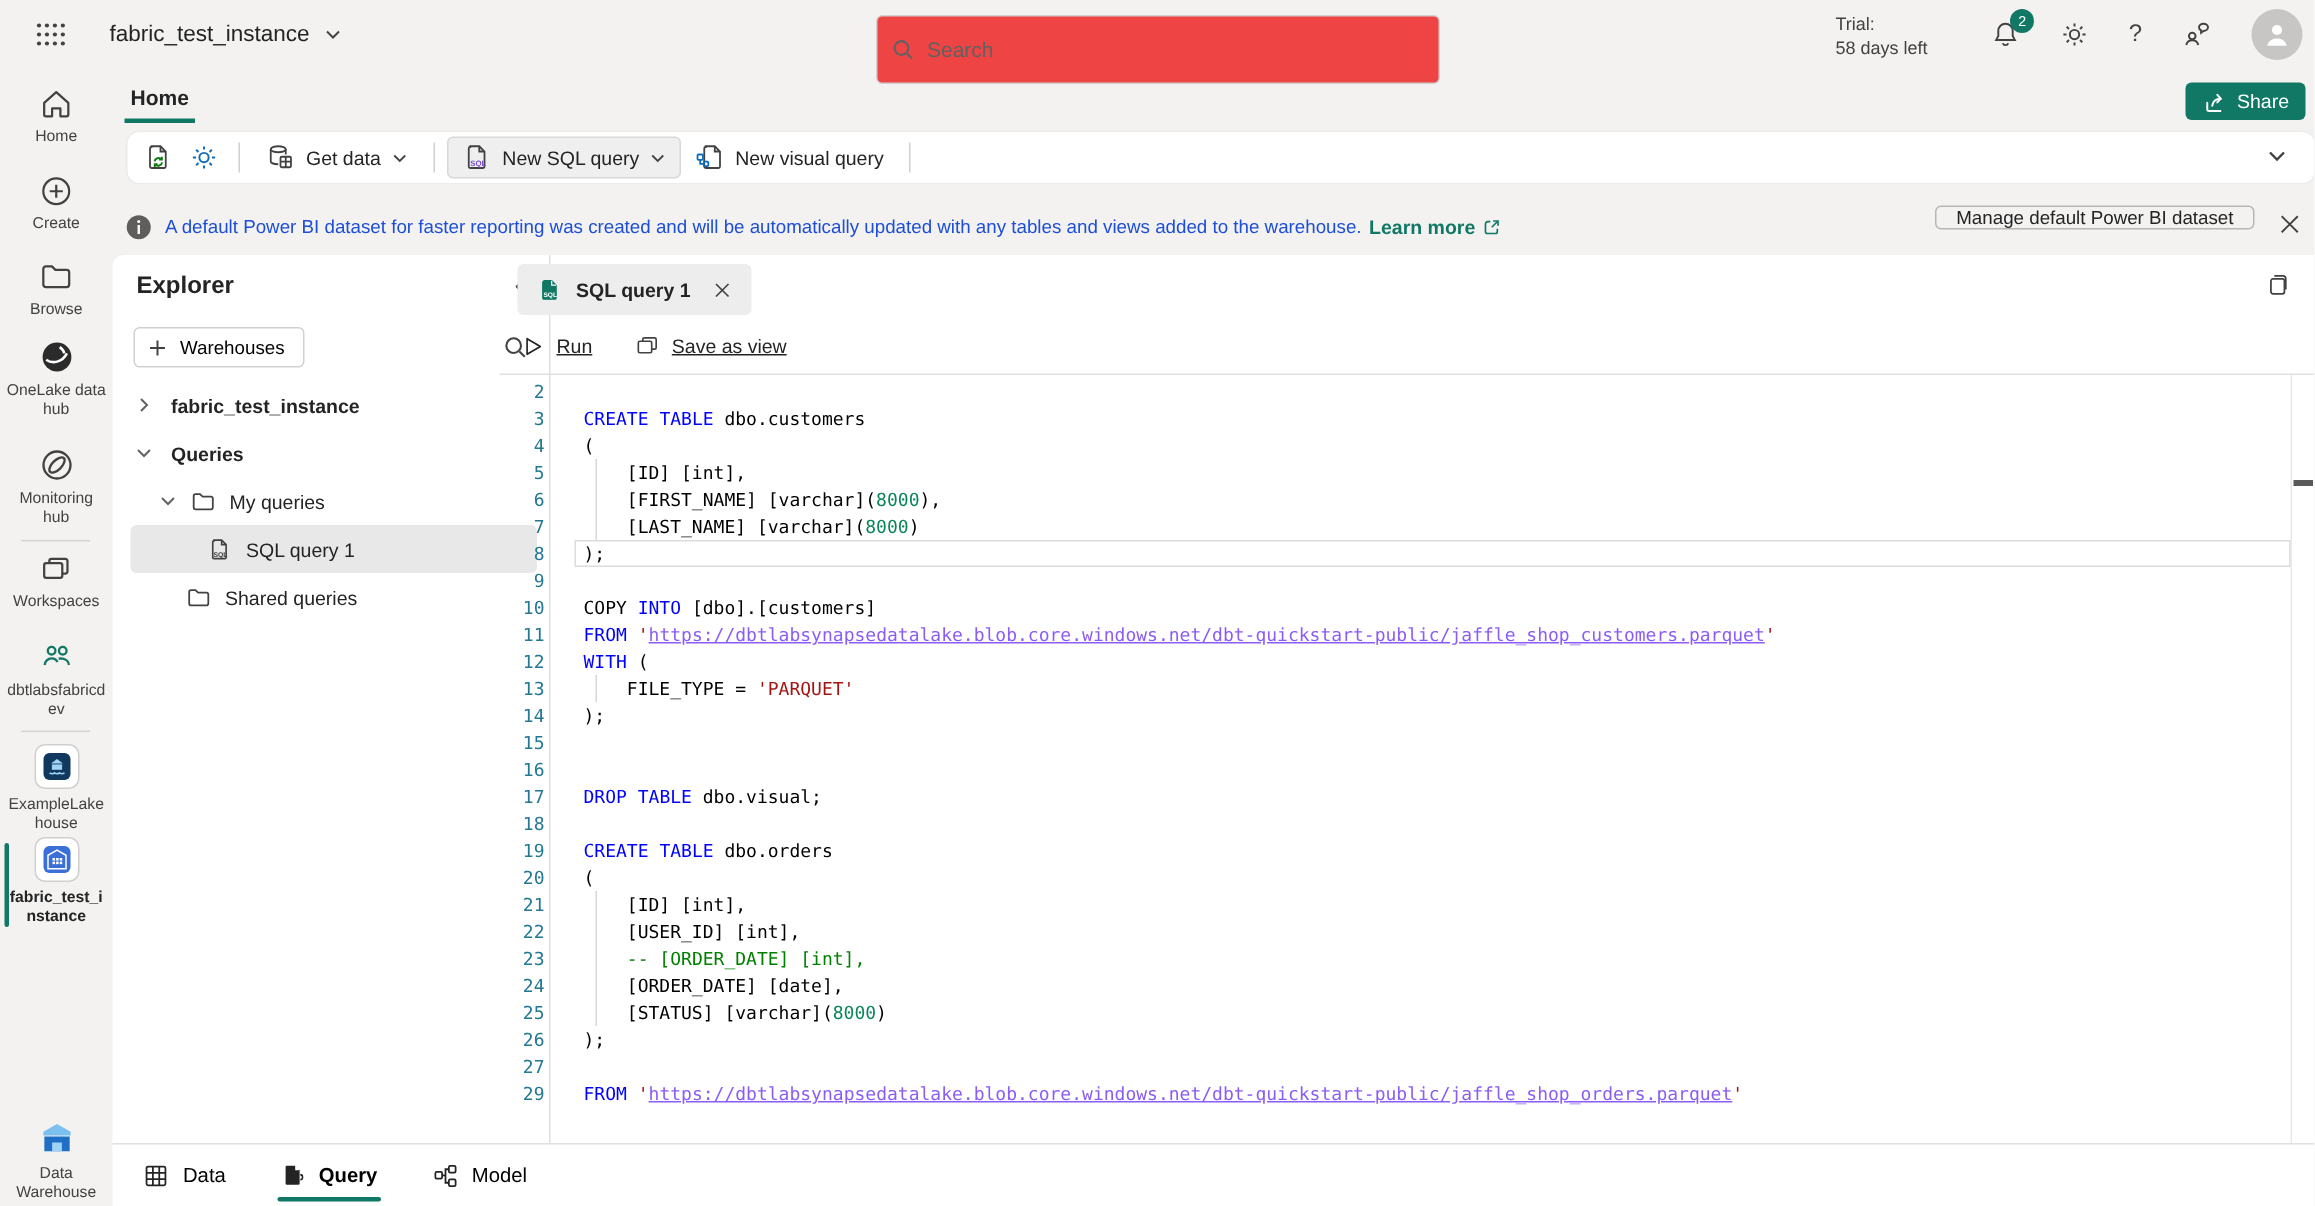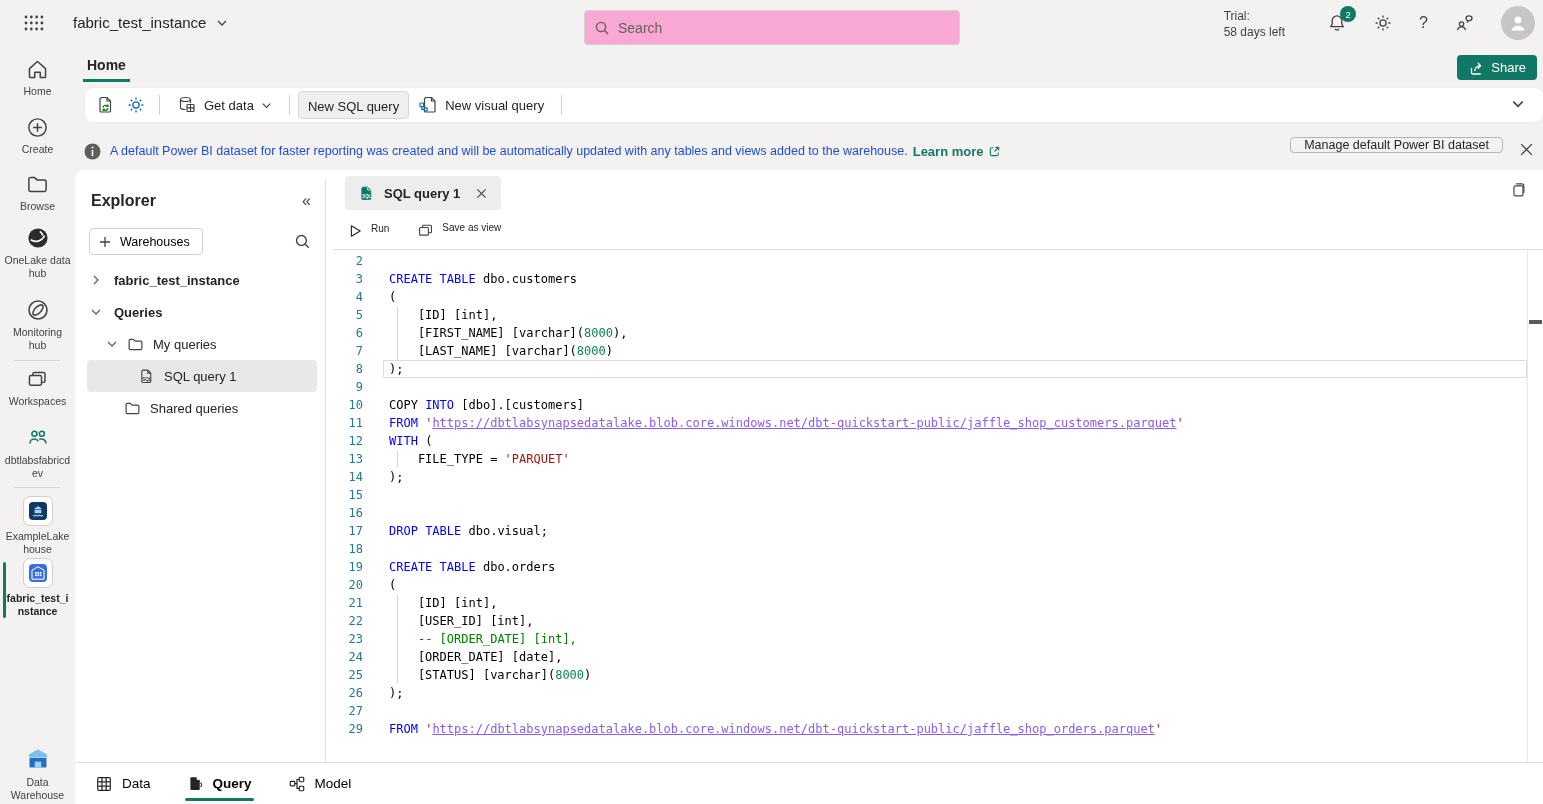--- a/index.html
+++ b/index.html
@@ -11,41 +11,41 @@
     color: #242424;
     overflow: hidden;
     font-size: 13px;
   }
   svg { display:block; }
 
   
   .topbar { position:absolute; top:0; left:0; width:1543px; height:48px; }
   .waffle-btn { position:absolute; left:24px; top:15px; width:20px; height:16px; cursor:pointer; }
   .ws-switcher { position:absolute; left:73px; top:14px; display:flex; align-items:center; gap:10px; cursor:pointer; font-size:15px; color:#242424; }
-  .search-box { position:absolute; left:584px; top:10px; width:376px; height:35px; background:#f9a8d4; border:1px solid #d1d1d1; border-radius:4px; display:flex; align-items:center; padding:0 9px; gap:8px; }
+  .search-box { position:absolute; left:584px; top:10px; width:376px; height:46px; background:#ef4444; border:1px solid #d1d1d1; border-radius:4px; display:flex; align-items:center; padding:0 9px; gap:8px; }
   .search-box input { border:none; outline:none; flex:1; font-size:14px; font-family:"Liberation Sans",sans-serif; color:#242424; background:transparent; }
   .search-box input::placeholder { color:#616161; }
   .trial-info { position:absolute; right:258px; top:8px; font-size:12px; color:#424242; line-height:16px; }
   .top-icons { position:absolute; right:8px; top:6px; display:flex; align-items:center; gap:26px; }
   .top-icon { position:relative; cursor:pointer; color:#424242; }
   .badge { position:absolute; top:-7px; right:-9px; min-width:16px; height:16px; background:#117865; color:#fff; border-radius:8px; font-size:9.5px; display:flex; align-items:center; justify-content:center; padding:0 3px; }
   .avatar { width:34px; height:34px; border-radius:50%; background:#c8c6c4; display:flex; align-items:center; justify-content:center; cursor:pointer; }
   .help-glyph { font-size:16px; color:#424242; }
 
   
   .ribbon-row { position:absolute; left:75px; top:48px; right:0; height:34px; }
   .ribbon-tab { position:absolute; left:8px; top:4px; padding:5px 4px 6px 4px; font-size:14px; font-weight:700; border-bottom:3px solid #117865; cursor:pointer; }
   .share-btn { position:absolute; right:6px; top:7px; height:25px; background:#117865; color:#fff; border:none; border-radius:4px; font-size:13px; font-family:"Liberation Sans",sans-serif; display:flex; align-items:center; gap:7px; padding:0 11px; cursor:pointer; }
 
   
   .toolbar-card { position:absolute; left:85px; top:88px; width:1458px; height:34px; background:#fff; border-radius:8px; display:flex; align-items:center; padding-left:6px; box-shadow:0 0 2px rgba(0,0,0,.08); }
   .icon-btn { width:30px; height:28px; display:flex; align-items:center; justify-content:center; border-radius:4px; cursor:pointer; }
   .tb-divider { width:1px; height:20px; background:#d1d1d1; margin:0 8px; }
   .tb-btn { display:flex; align-items:center; gap:7px; height:28px; padding:0 9px; border-radius:4px; cursor:pointer; font-size:13px; color:#242424; }
-  .tb-btn.highlight { background:#efefef; border:1px solid #d8d8d8;flex-direction:column; }
+  .tb-btn.highlight { background:#efefef; border:1px solid #d8d8d8; }
   .collapse-chev { position:absolute; right:18px; top:9px; cursor:pointer; }
 
   
   .banner { position:absolute; left:75px; top:132px; right:0; height:38px; display:flex; align-items:center; }
   .banner-icon { margin-left:9px; flex:none; }
   .banner-text { margin-left:9px; font-size:12.5px; color:#1d4ed8; }
   .banner-link { color:#117865; font-weight:600; margin-left:5px; cursor:pointer; display:inline-flex; align-items:center; gap:4px; }
   .manage-btn { position:absolute; right:40px; top:5px; height:16px; border:1px solid #b8b6b4; background:transparent; border-radius:4px; font-size:12.5px; font-family:"Liberation Sans",sans-serif; color:#242424; padding:0 13px; cursor:pointer; }
   .banner-close { position:absolute; right:9px; top:10px; cursor:pointer; color:#424242; }
 
@@ -55,41 +55,41 @@
   .rail-label { font-size:10.5px; line-height:13px; color:#424242; text-align:center; width:68px; overflow-wrap:anywhere; }
   .rail-item.selected .rail-label { font-weight:700; color:#242424; }
   .rail-item.selected::before { content:""; position:absolute; left:3px; top:4px; bottom:0px; width:3px; border-radius:2px; background:#117865; }
   .rail-divider { position:absolute; left:14px; width:46px; height:1px; background:#d6d4d2; }
   .app-tile { width:30px; height:30px; border:1px solid #d1cfcd; background:#fff; border-radius:7px; display:flex; align-items:center; justify-content:center; }
 
   
   .content { position:absolute; left:75px; top:170px; width:1468px; height:592px; background:#fff; border-top-left-radius:8px; }
 
   
-  .explorer { position:absolute; left:0; top:10px; width:251px; height:100%; border-right:1px solid #e0e0e0; }
+  .explorer { position:absolute; left:0; top:0; width:292px; height:100%; border-right:1px solid #e0e0e0; }
   .explorer-header { position:absolute; top:12px; left:16px; right:14px; display:flex; justify-content:space-between; align-items:center; }
   .explorer-title { font-size:16px; font-weight:700; }
   .collapse-left { font-size:16px; color:#424242; cursor:pointer; }
   .warehouse-row { position:absolute; top:48px; left:14px; right:14px; display:flex; justify-content:space-between; align-items:center; }
   .warehouses-btn { display:flex; align-items:center; gap:8px; height:27px; border:1px solid #d1d1d1; border-radius:4px; background:#fff; padding:0 12px 0 8px; font-size:12.5px; font-family:"Liberation Sans",sans-serif; cursor:pointer; }
   .tree { position:absolute; top:84px; left:0; right:0; }
   .tree-row { height:32px; display:flex; align-items:center; font-size:13px; cursor:pointer; color:#242424; }
   .tree-row .chev { color:#616161; flex:none; }
   .tree-row.selected { background:#e8e8e8; border-radius:4px; margin:0 8px 0 12px; }
   .lbl-semibold { font-weight:700; }
 
   
   .editor { position:absolute; left:258px; top:0; right:0; height:100%; }
   .tabstrip { position:relative; height:42px; }
   .query-tab { position:absolute; left:12px; top:6px; height:34px; background:#ededed; border-radius:4px; display:flex; align-items:center; gap:9px; padding:0 13px; cursor:pointer; }
   .query-tab-label { font-size:13px; font-weight:600; }
   .tab-close { margin-left:6px; color:#424242; cursor:pointer; display:flex; }
   .copy-btn { position:absolute; right:16px; top:11px; cursor:pointer; }
   .runbar { height:38px; border-bottom:1px solid #e0e0e0; display:flex; align-items:center; padding-left:14px; gap:28px; }
-  .run-item { display:flex; align-items:flex-start; gap:8px; font-size:10px; cursor:pointer; }
+  .run-item { display:flex; align-items:center; gap:8px; font-size:13px; cursor:pointer;text-decoration:underline; }
 
   .codearea { position:absolute; top:80px; left:0; right:0; bottom:0; padding-top:2px; font-family:"DejaVu Sans Mono","Liberation Mono",monospace; font-size:12px; overflow:hidden; cursor:text; }
   .code-line { position:relative; display:flex; height:18px; line-height:18px; }
   .line-num { width:30px; text-align:right; color:#237893; flex:none; user-select:none; }
   .line-code { margin-left:26px; white-space:pre; }
   .code-line.guide::before { content:""; position:absolute; left:64px; top:0; height:18px; border-left:1px solid #d8d8d8; }
   .code-line.current::after { content:""; position:absolute; left:50px; right:16px; top:0; bottom:0; border:1px solid #dcdcdc; pointer-events:none; }
   .tok-kw { color:#0000ff; }
   .tok-pl { color:#000000; }
   .tok-st { color:#a31515; }

